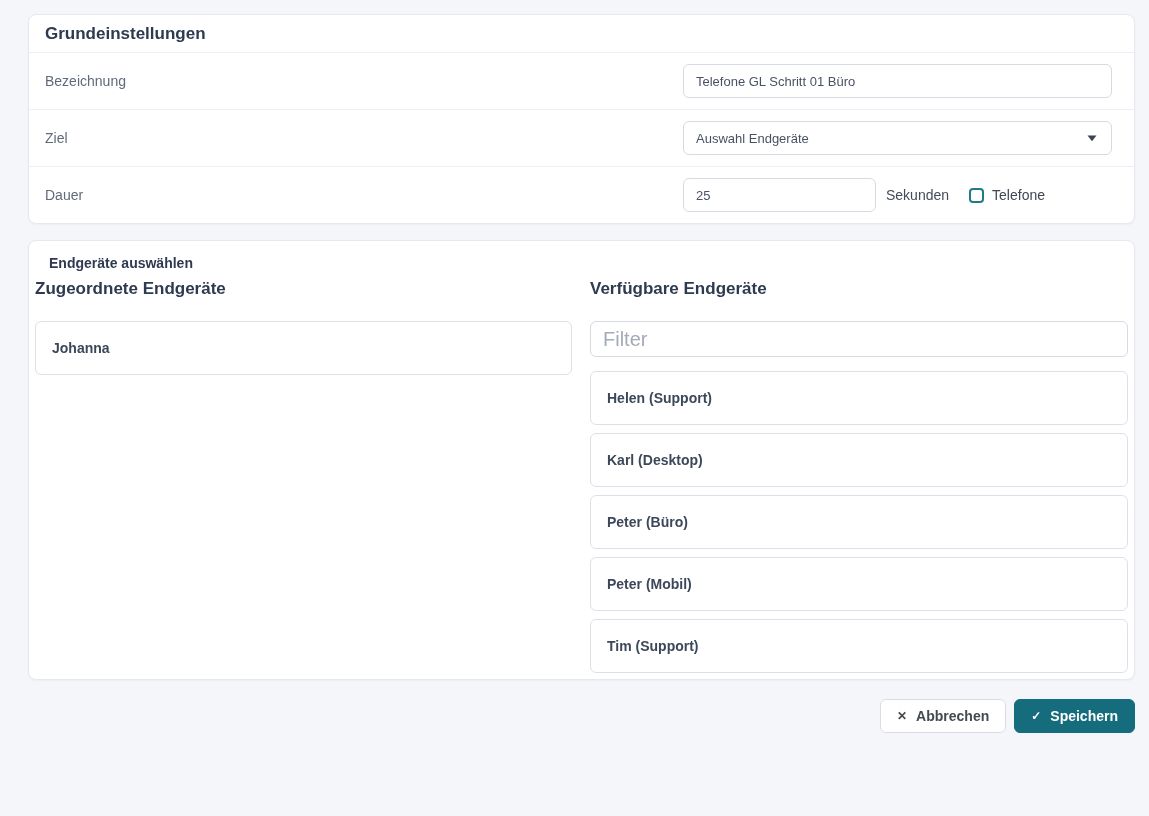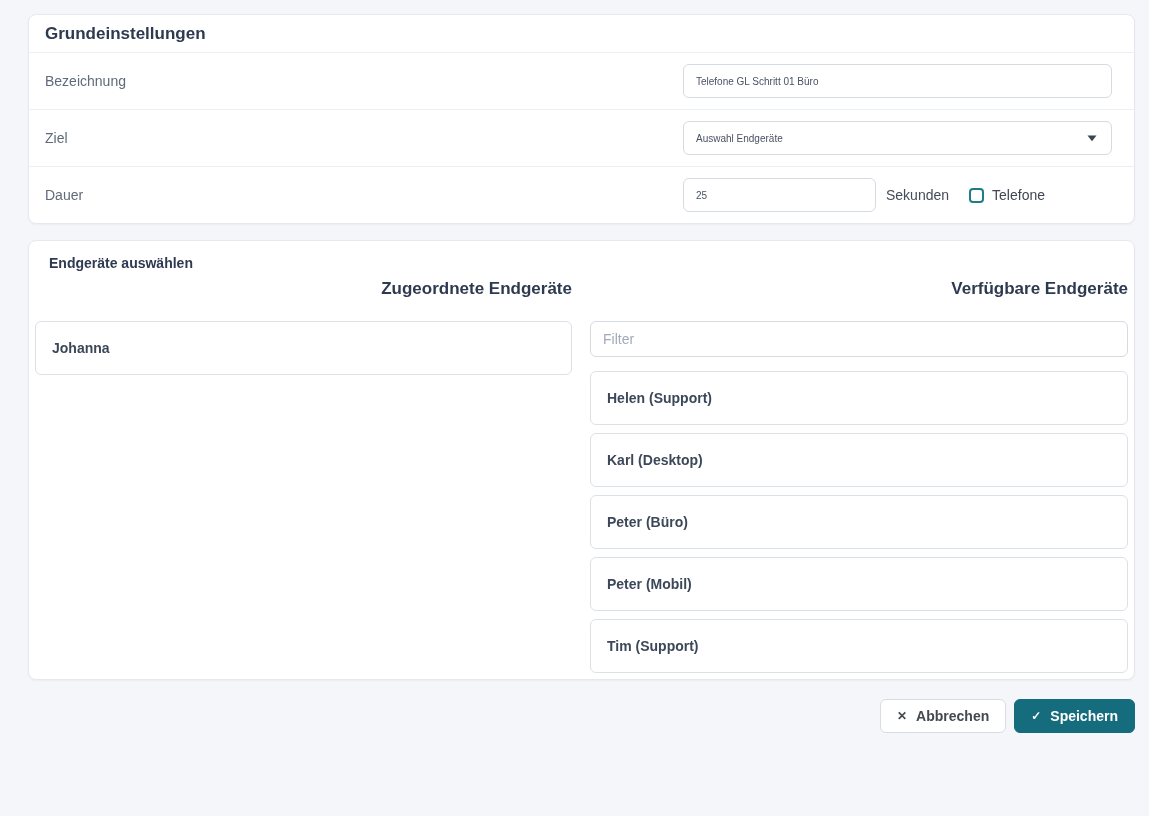--- a/index.html
+++ b/index.html
@@ -33,21 +33,21 @@
   .setting-row:last-child { border-bottom: none; }
   .setting-label { font-size: 14px; color: #5f6b7a; }
   .control-col { width: 429px; display: flex; align-items: center; }
 
   .text-input, .select-box {
     height: 34px; width: 100%;
     border: 1px solid #d6dbe2; border-radius: 6px;
     background: #fff;
     padding: 0 12px;
     font-family: "Liberation Sans", sans-serif;
-    font-size: 10px; color: #495263;
+    font-size: 13px; color: #495263;
     outline: none;
   }
   .select-box {
     display: flex; align-items: center; justify-content: space-between;
     cursor: pointer;
   }
   .caret-icon { display: inline-flex; margin-right: 2px; }
 
   .num-input { width: 193px; flex: 0 0 193px; }
   .unit-label { font-size: 14px; color: #434c59; margin-left: 10px; }
@@ -62,28 +62,28 @@
   
   .card2 { margin-top: 16px; padding-bottom: 6px; }
   .card2-title {
     padding: 14px 20px 6px 20px;
     font-size: 14px; font-weight: 700; color: #2e3a4f;
   }
   .columns { display: flex; justify-content: space-between; padding: 0 6px; }
   .col { width: 537px; display: flex; flex-direction: column; }
   .col-right { width: 538px; }
   .col-header {
-    text-align: right; font-size: 17px; font-weight: 700; color: #2e3a4f;
+    text-align: left; font-size: 17px; font-weight: 700; color: #2e3a4f;
     margin: 2px 0 22px 0;
   }
   .filter-input {
     height: 36px; width: 100%;
     border: 1px solid #d6dbe2; border-radius: 6px;
     padding: 0 12px; font-family: "Liberation Sans", sans-serif;
-    font-size: 14px; color: #7f1d1d; outline: none;
+    font-size: 20px; color: #7f1d1d; outline: none;
     margin-bottom: 14px;
   }
   .filter-input::placeholder { color: #a3abb8; }
   .device-item {
     height: 54px; display: flex; align-items: center;
     border: 1px solid #dce1e8; border-radius: 6px;
     background: #fff; padding: 0 16px;
     font-size: 14px; font-weight: 700; color: #3c4859;
     margin-bottom: 8px; cursor: pointer;
   }

